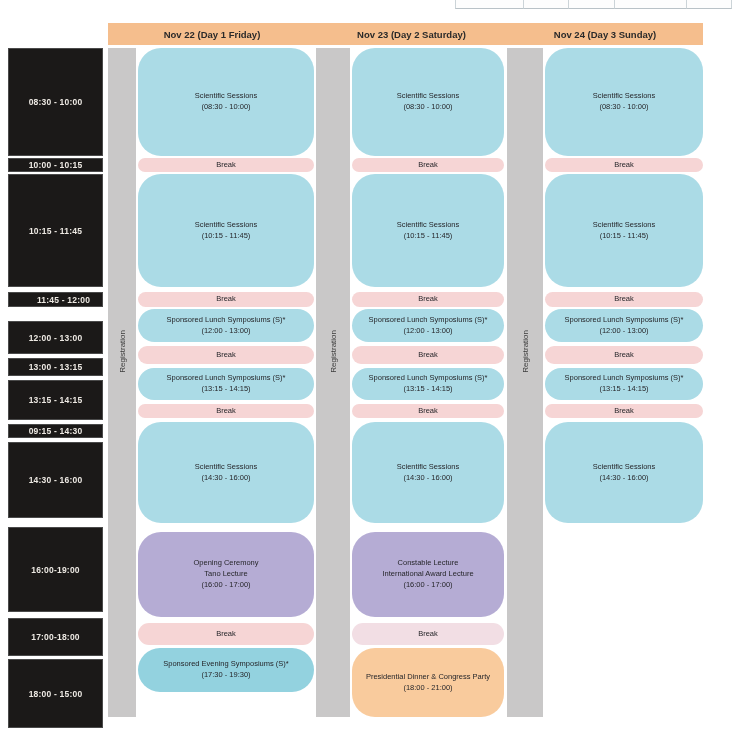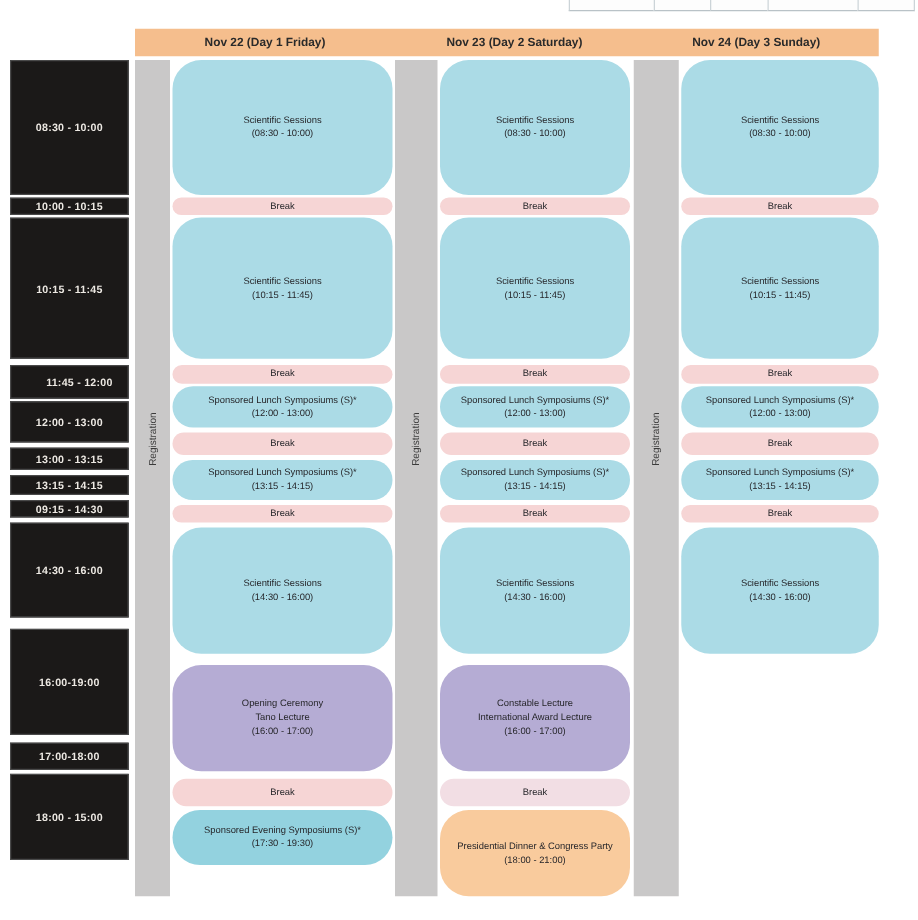--- a/index.html
+++ b/index.html
@@ -70,28 +70,28 @@
     <div class="mini-cell mc3"></div>
     <div class="mini-cell mc4"></div>
   </div>
 
   <div class="schedule">
 
     <div class="time-column">
         <div class="time-box" style="height: 108px; margin-bottom: 2px;">08:30 - 10:00</div>
         <div class="time-box" style="height: 14px; margin-bottom: 2px;">10:00 - 10:15</div>
         <div class="time-box" style="height: 113px; margin-bottom: 5px;">10:15 - 11:45</div>
-        <div class="time-box" style="height: 27px; margin-bottom: 2px; padding-left: 16px;">11:45 - 12:00</div>
+        <div class="time-box" style="height: 15px; margin-bottom: 14px; padding-left: 16px;">11:45 - 12:00</div>
         <div class="time-box" style="height: 33px; margin-bottom: 4px;">12:00 - 13:00</div>
         <div class="time-box" style="height: 18px; margin-bottom: 4px;">13:00 - 13:15</div>
-        <div class="time-box" style="height: 16px; margin-bottom: 4px;">13:15 - 14:15</div>
+        <div class="time-box" style="height: 40px; margin-bottom: 4px;">13:15 - 14:15</div>
         <div class="time-box" style="height: 14px; margin-bottom: 4px;">09:15 - 14:30</div>
         <div class="time-box" style="height: 76px; margin-bottom: 9px;">14:30 - 16:00</div>
         <div class="time-box" style="height: 85px; margin-bottom: 6px;">16:00-19:00</div>
-        <div class="time-box" style="height: 22px; margin-bottom: 3px;">17:00-18:00</div>
+        <div class="time-box" style="height: 38px; margin-bottom: 3px;">17:00-18:00</div>
         <div class="time-box" style="height: 69px; margin-bottom: 0px;">18:00 - 15:00</div>
       </div>
 
     <div class="days">
       <div class="days-header">
         <div class="day-header dh0">Nov 22 (Day 1 Friday)</div>
         <div class="day-header dh1">Nov 23 (Day 2 Saturday)</div>
         <div class="day-header dh2">Nov 24 (Day 3 Sunday)</div>
       </div>
       <div class="days-body">

